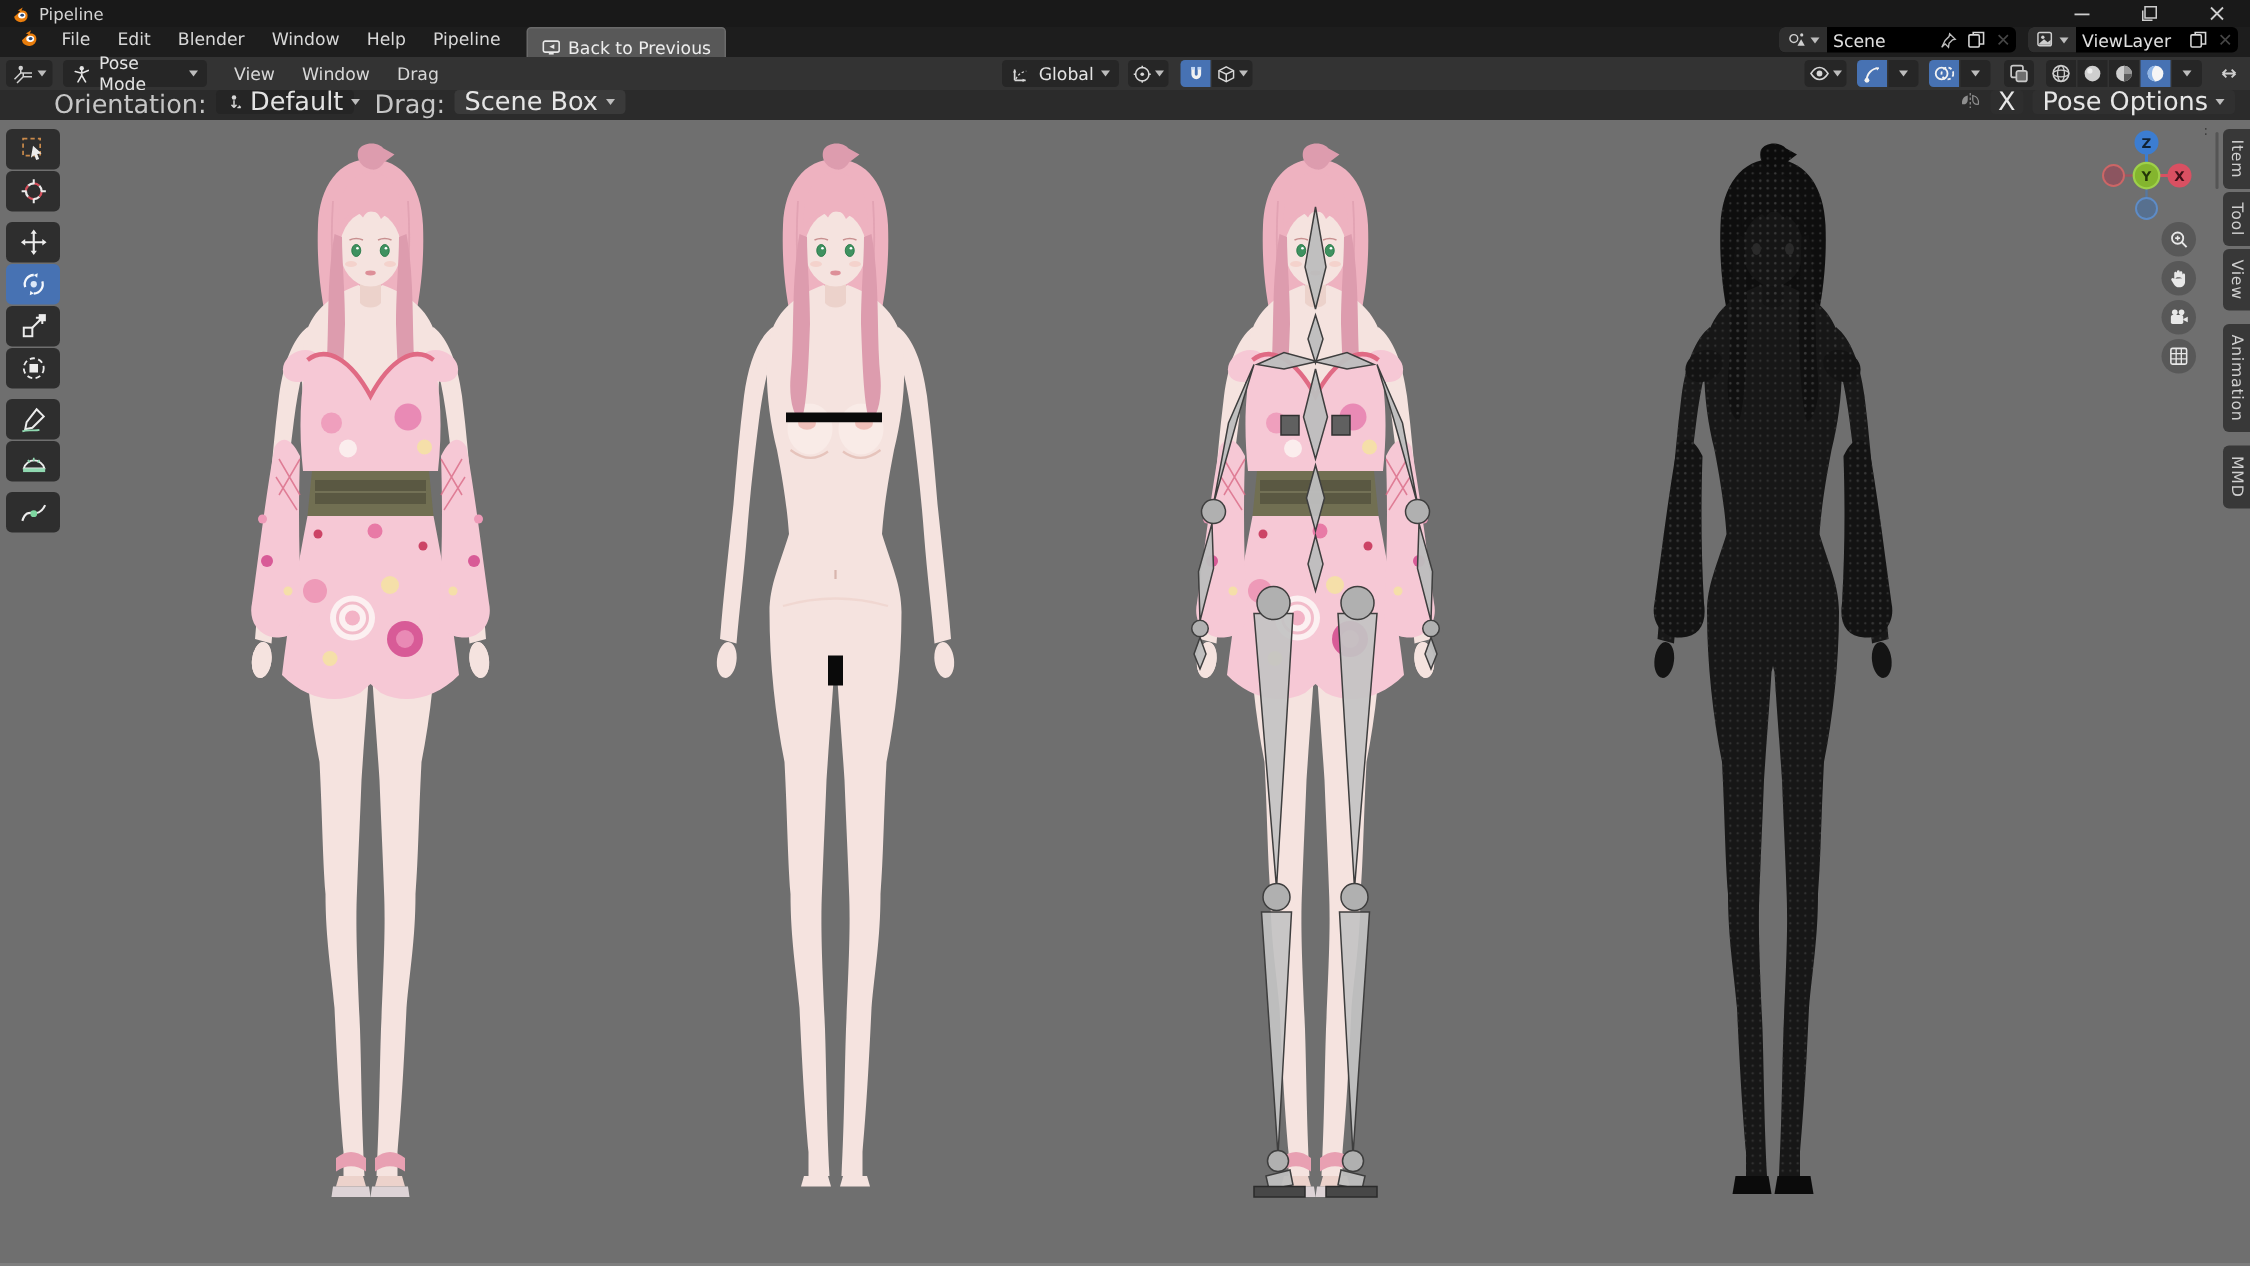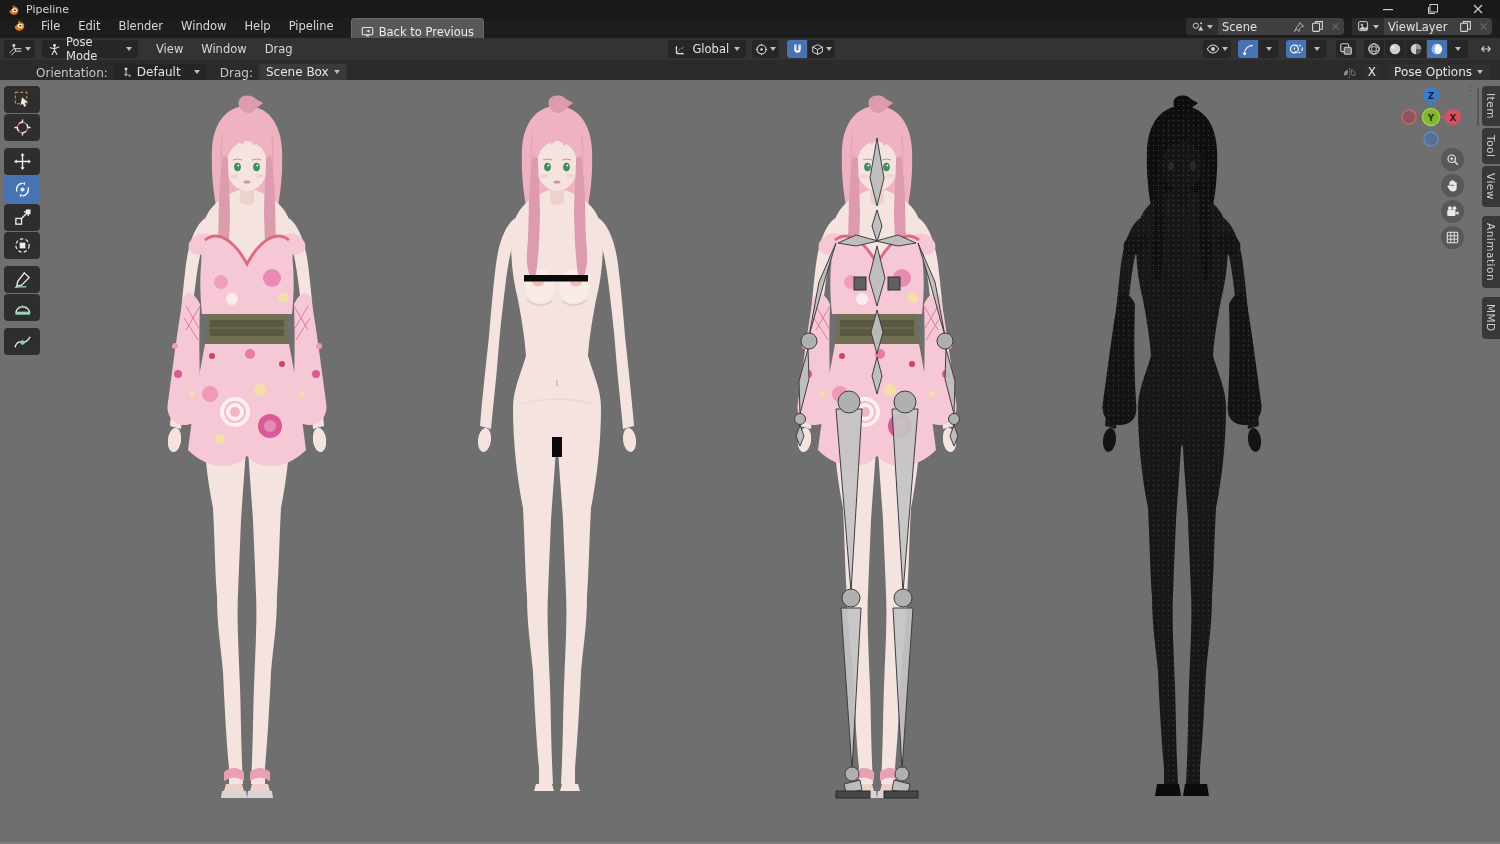--- a/index.html
+++ b/index.html
@@ -15,37 +15,37 @@
   
   .titlebar{height:18px;background:var(--title);display:flex;align-items:center;color:#d4d4d4;font-size:11px;padding-left:7px;gap:6px}
   .winbtns{margin-left:auto;display:flex;height:18px}
   .winbtn{width:45px;height:18px;display:flex;align-items:center;justify-content:center;color:#cecece}
   
   .menubar{height:20px;background:var(--topbar);display:flex;align-items:flex-start;font-size:11.5px;color:var(--txt);padding:0 6px}
   .menu-item{padding:1px 9px;border-radius:3px;cursor:default}
   .logo-menu{padding:0 6px;display:flex;align-items:center}
   .back-btn{margin-left:8px;height:27px;background:#585858;border:1px solid #6a6a6a;border-radius:3px;display:flex;align-items:center;gap:5px;padding:1px 9px;color:#ededed}
   .mb-right{margin-left:auto;display:flex;gap:8px;align-items:center;padding-right:2px}
-  .idblock{height:17px;background:#404040;border-radius:4px;display:flex;align-items:center;color:#e0e0e0;font-size:11.5px}
+  .idblock{height:17px;background:#000000;border-radius:4px;display:flex;align-items:center;color:#e0e0e0;font-size:11.5px}
   .idblock .seg{display:flex;align-items:center;gap:3px;padding:0 5px;height:100%}
   .idblock .seg.browse{background:#2e2e2e;border-radius:4px 0 0 4px}
   .idblock .name{min-width:72px;padding:0 4px}
   .idblock .tailbtn{padding:0 3px;display:flex;align-items:center}
   .dim{opacity:.45}
   
   .toolheader{height:22px;background:var(--hdr);display:flex;align-items:center;font-size:11.5px;color:var(--txt);padding:0 4px;gap:2px}
   .hfield{height:18px;background:var(--field);border-radius:3px;display:flex;align-items:center;gap:5px;padding:0 6px;color:#e3e3e3}
   .hbtn{height:18px;min-width:20px;background:var(--field);display:flex;align-items:center;justify-content:center;gap:2px;padding:0 3px}
   .hbtn.first{border-radius:3px 0 0 3px}.hbtn.last{border-radius:0 3px 3px 0}.hbtn.only{border-radius:3px}
   .hbtn.on{background:var(--accent)}
   .grp{display:flex;gap:1px}
   .spacer{flex:1}
   .hmenu{padding:1px 8px;border-radius:3px}
   
-  .toolsettings{height:20px;background:var(--sub);display:flex;align-items:flex-end;font-size:12px;color:var(--txt-dim);padding:0 8px;gap:6px}
+  .toolsettings{height:20px;background:var(--sub);display:flex;align-items:flex-start;font-size:17px;color:var(--txt-dim);padding:0 8px;gap:6px}
   .ts-label{color:#c6c6c6}
   .sfield{height:16px;background:#252525;border-radius:3px;display:flex;align-items:center;gap:5px;padding:0 6px;color:#e3e3e3}
   .sbtn{height:16px;background:#3a3a3a;border-radius:3px;display:flex;align-items:center;gap:5px;padding:0 7px;color:#e6e6e6}
   
   .viewport{position:relative;flex:1;background:var(--vp);overflow:hidden}
   .vp-bottom-line{position:absolute;left:0;right:0;bottom:0;height:2px;background:#7e7e7e}
   .figure{position:absolute;width:210px;height:720px}
   
   .tools{position:absolute;left:4px;top:6px;display:flex;flex-direction:column;width:36px}
   .toolbtn{width:36px;height:27px;background:rgba(42,42,42,.94);border-radius:4px;margin-bottom:1px;display:flex;align-items:center;justify-content:center}

